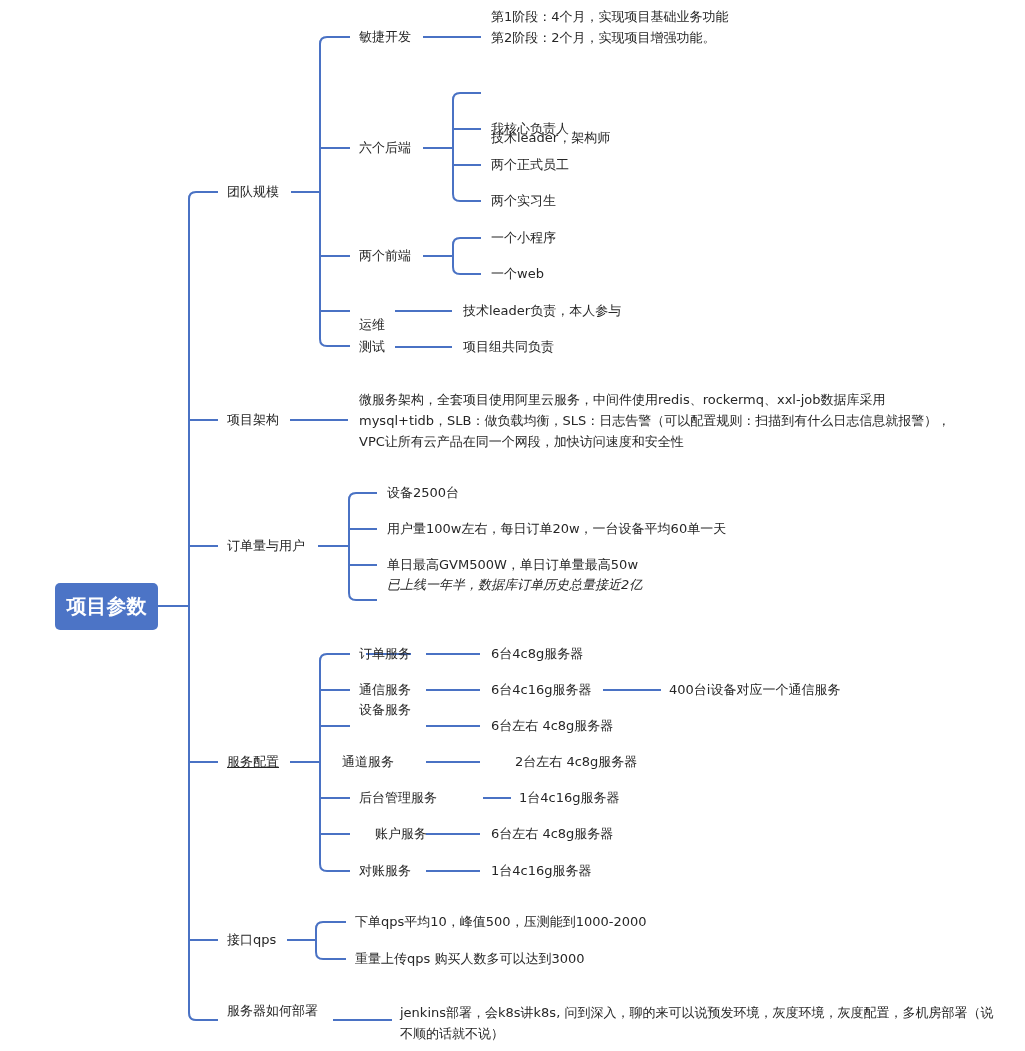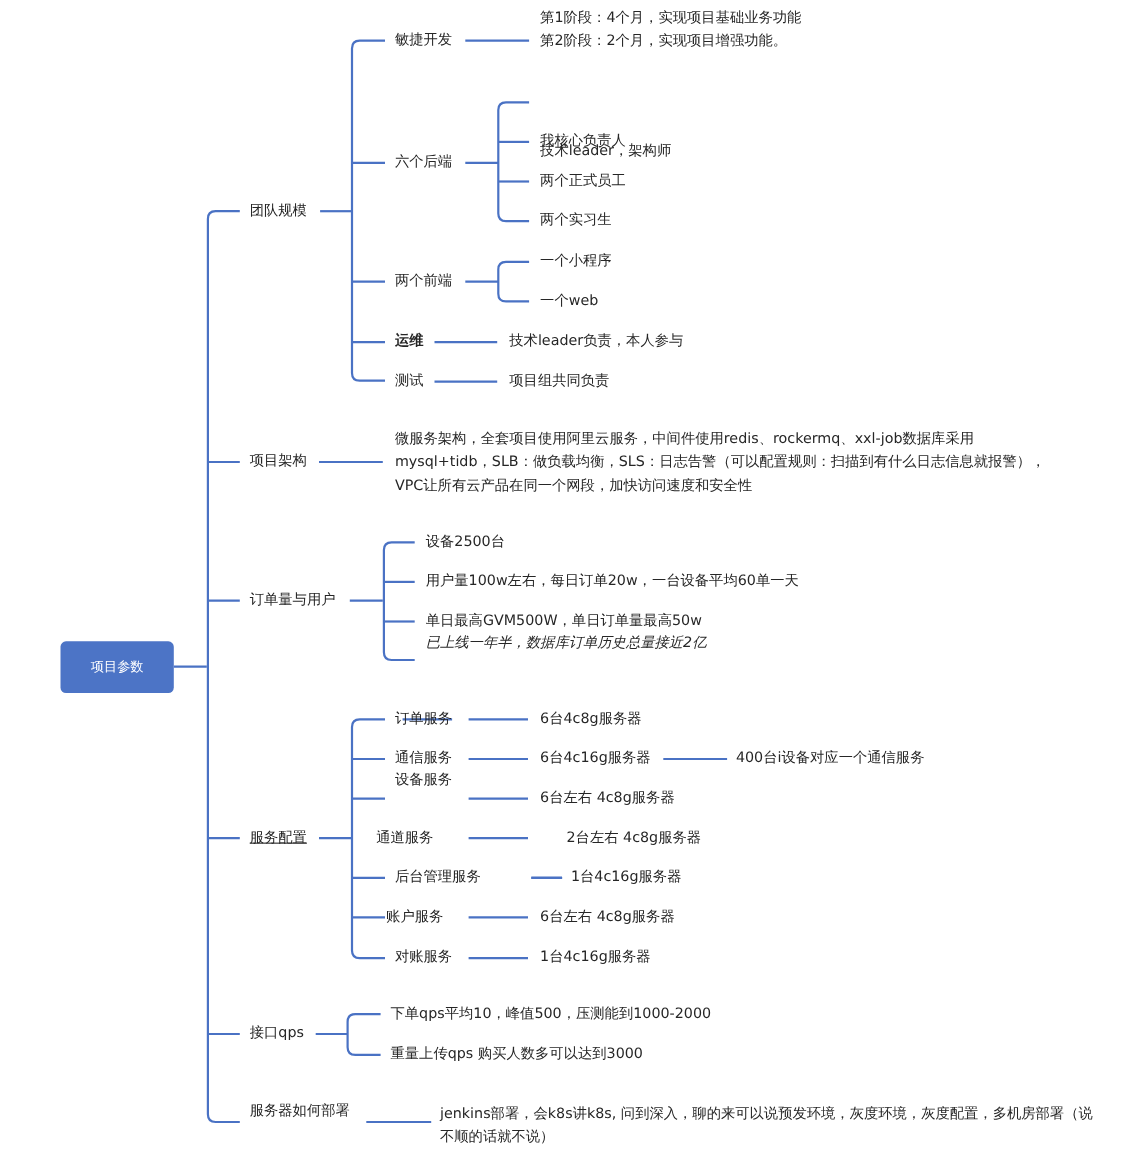--- a/index.html
+++ b/index.html
@@ -3,22 +3,22 @@
 <meta charset="utf-8">
 <style>
   html, body { margin: 0; padding: 0; background: #ffffff; }
   body { width: 1025px; height: 1051px; position: relative; overflow: hidden;
          font-family: "DejaVu Sans", "Liberation Sans", sans-serif; color: #262626; }
   #lines { position: absolute; left: 0; top: 0; width: 1025px; height: 1051px; }
   #lines path { fill: none; stroke: #4a72c4; stroke-width: 2; }
   .node { position: absolute; font-size: 13px; line-height: 18px; white-space: nowrap; color: #262626; }
   .multi { white-space: normal; line-height: 21px; }
   .root { position: absolute; left: 55px; top: 583px; width: 103px; height: 47px;
-          background: #4c74c6; border-radius: 5px; color: #ffffff; font-weight: normal;
-          font-size: 12px; display: flex; align-items: center; justify-content: center; }
+          background: #4c74c6; border-radius: 5px; color: #ffffff; font-weight: bold;
+          font-size: 20px; display: flex; align-items: center; justify-content: center; }
 </style>
 </head>
 <body>
 
 <svg id="lines" xmlns="http://www.w3.org/2000/svg">
 
   <path d="M158 606 H188"></path>
 
   <path d="M218 192 H196 Q189 192 189 199 V1013 Q189 1020 196 1020 H218"></path>
   <path d="M189 420 H218"></path>
@@ -85,21 +85,21 @@
   <div>第2阶段：2个月，实现项目增强功能。</div>
 </div>
 <div class="node" style="left:359px;top:139px;">六个后端</div>
 <div class="node" style="left:491px;top:84px;margin-top:45px;">技术leader，架构师</div>
 <div class="node" style="left:491px;top:120px;">我核心负责人</div>
 <div class="node" style="left:491px;top:156px;">两个正式员工</div>
 <div class="node" style="left:491px;top:192px;">两个实习生</div>
 <div class="node" style="left:359px;top:247px;">两个前端</div>
 <div class="node" style="left:491px;top:229px;">一个小程序</div>
 <div class="node" style="left:491px;top:265px;">一个web</div>
-<div class="node" style="left:359px;top:302px;font-weight:bold;">运维</div>
+<div class="node" style="left:359px;top:316px;">运维</div>
 <div class="node" style="left:463px;top:302px;">技术leader负责，本人参与</div>
 <div class="node" style="left:359px;top:338px;">测试</div>
 <div class="node" style="left:463px;top:338px;">项目组共同负责</div>
 
 <div class="node" style="left:227px;top:411px;">项目架构</div>
 <div class="node multi" style="left:359px;top:389px;width:600px;">微服务架构，全套项目使用阿里云服务，中间件使用redis、rockermq、xxl-job数据库采用mysql+tidb，SLB：做负载均衡，SLS：日志告警（可以配置规则：扫描到有什么日志信息就报警），VPC让所有云产品在同一个网段，加快访问速度和安全性</div>
 
 <div class="node" style="left:227px;top:537px;">订单量与用户</div>
 <div class="node" style="left:387px;top:484px;">设备2500台</div>
 <div class="node" style="left:387px;top:520px;">用户量100w左右，每日订单20w，一台设备平均60单一天</div>
@@ -111,21 +111,21 @@
 <div class="node" style="left:491px;top:645px;">6台4c8g服务器</div>
 <div class="node" style="left:359px;top:681px;">通信服务</div>
 <div class="node" style="left:491px;top:681px;">6台4c16g服务器</div>
 <div class="node" style="left:669px;top:681px;">400台i设备对应一个通信服务</div>
 <div class="node" style="left:359px;top:701px;">设备服务</div>
 <div class="node" style="left:491px;top:717px;">6台左右 4c8g服务器</div>
 <div class="node" style="left:342px;top:753px;">通道服务</div>
 <div class="node" style="left:491px;top:753px;margin-left:24px;">2台左右 4c8g服务器</div>
 <div class="node" style="left:359px;top:789px;">后台管理服务</div>
 <div class="node" style="left:519px;top:789px;">1台4c16g服务器</div>
-<div class="node" style="left:351px;top:825px;">账户服务</div>
+<div class="node" style="left:375px;top:825px;">账户服务</div>
 <div class="node" style="left:491px;top:825px;">6台左右 4c8g服务器</div>
 <div class="node" style="left:359px;top:862px;">对账服务</div>
 <div class="node" style="left:491px;top:862px;">1台4c16g服务器</div>
 
 <div class="node" style="left:227px;top:931px;">接口qps</div>
 <div class="node" style="left:355px;top:913px;">下单qps平均10，峰值500，压测能到1000-2000</div>
 <div class="node" style="left:355px;top:950px;">重量上传qps 购买人数多可以达到3000</div>
 
 <div class="node" style="left:227px;top:1002px;">服务器如何部署</div>
 <div class="node multi" style="left:400px;top:1002px;width:600px;">jenkins部署，会k8s讲k8s, 问到深入，聊的来可以说预发环境，灰度环境，灰度配置，多机房部署（说不顺的话就不说）</div>

